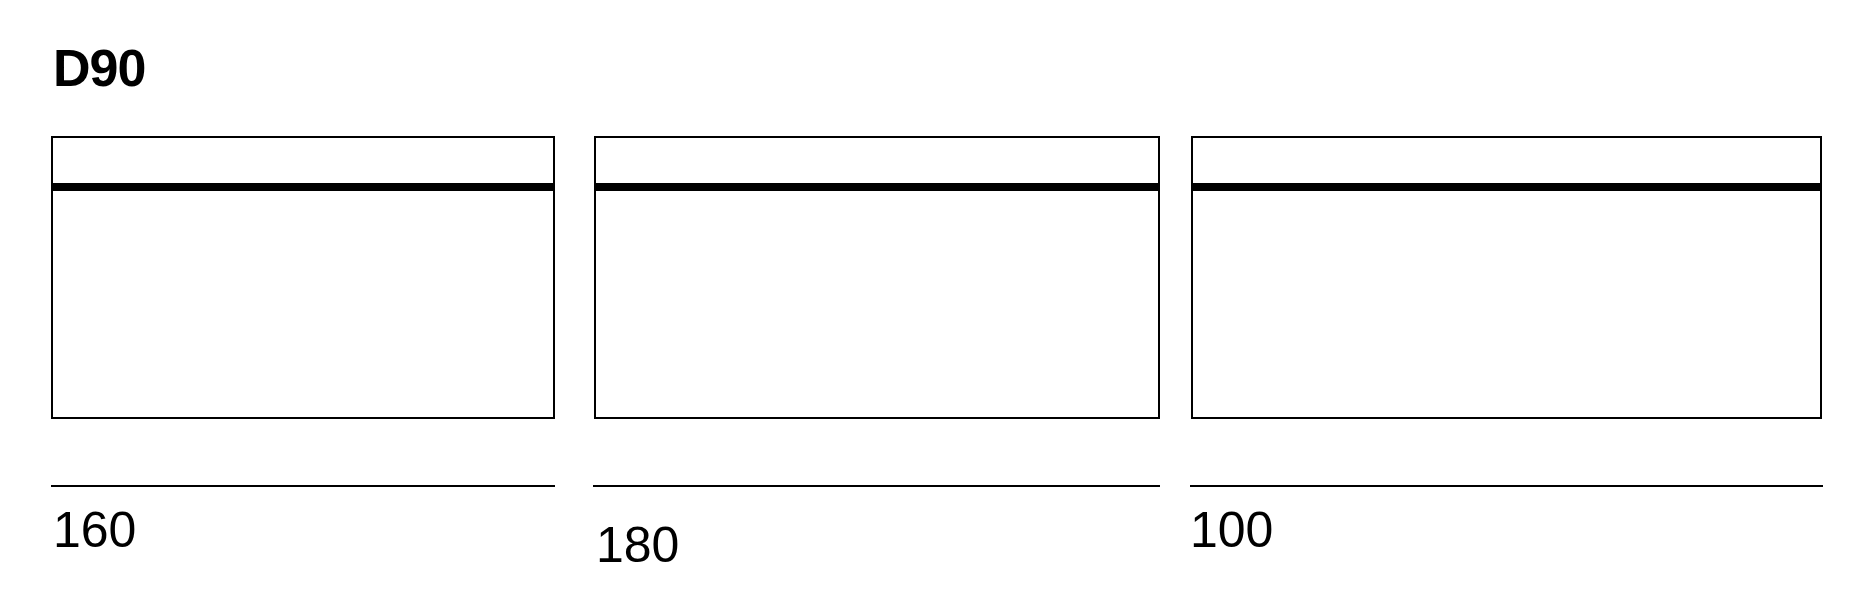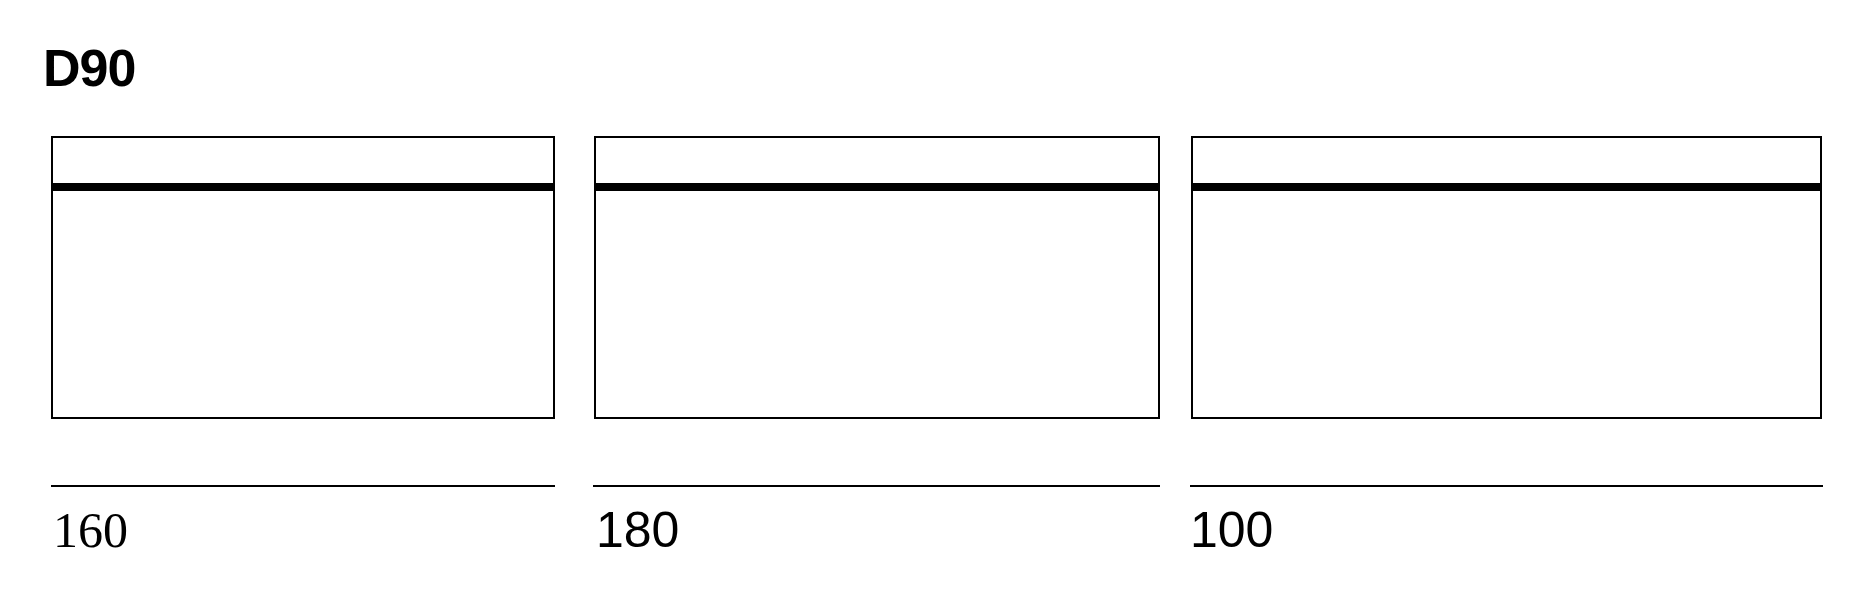--- a/index.html
+++ b/index.html
@@ -1,18 +1,18 @@
 <!DOCTYPE html>
 <html><head>
 <meta charset="utf-8">
 <style>
   html, body { margin: 0; padding: 0; background: #ffffff; }
   body { width: 1872px; height: 599px; position: relative; overflow: hidden;
          font-family: "Liberation Sans", sans-serif; color: #000; }
-  .title { position: absolute; left: 43px; top: 38px; font-size: 52px; font-weight: bold;
+  .title { position: absolute; left: 53px; top: 38px; font-size: 52px; font-weight: bold;
            line-height: 60px; letter-spacing: -1px; }
   .module { position: absolute; top: 136px; height: 283px; box-sizing: border-box;
             border: 2px solid #000; background: #fff; }
   .module .back { position: absolute; left: 0; right: 0; top: 45px; height: 8px; background: #000; }
   .dim-line { position: absolute; top: 485px; height: 2px; background: #000; }
   .dim-label { position: absolute; top: 500px; font-size: 50px; line-height: 60px; font-weight: normal; }
 </style>
 </head>
 <body>
 
@@ -25,15 +25,15 @@
   <div class="back"></div>
 </div>
 <div class="module" style="left:1191px; width:631px;">
   <div class="back"></div>
 </div>
 
 <div class="dim-line" style="left:51px; width:504px;"></div>
 <div class="dim-line" style="left:593px; width:567px;"></div>
 <div class="dim-line" style="left:1190px; width:633px;"></div>
 
-<div class="dim-label" style="left:53px;font-family:Liberation Serif, serif;">160</div>
-<div class="dim-label" style="left:596px;">180</div>
+<div class="dim-label" style="left:53px;">160</div>
+<div class="dim-label" style="left:596px;margin-top:15px;">180</div>
 <div class="dim-label" style="left:1190px;">100</div>
 
 </body></html>

